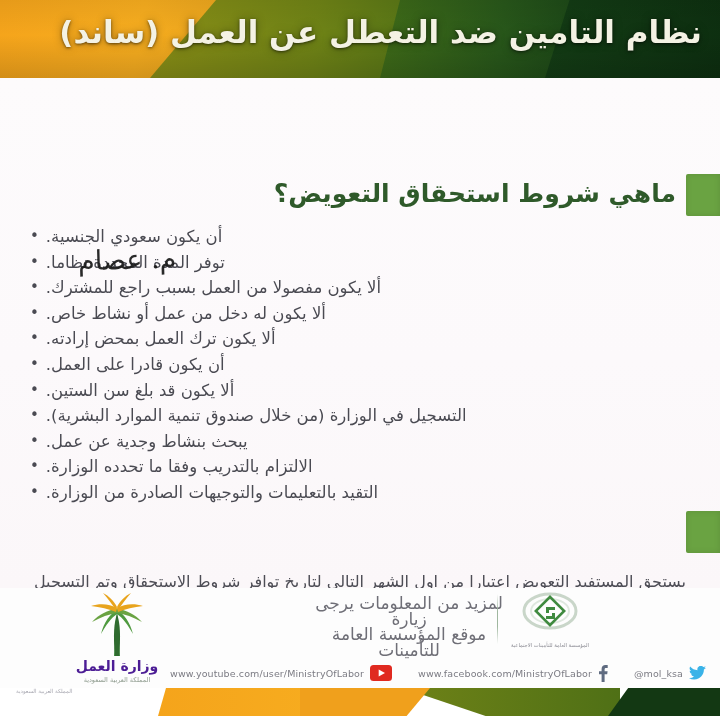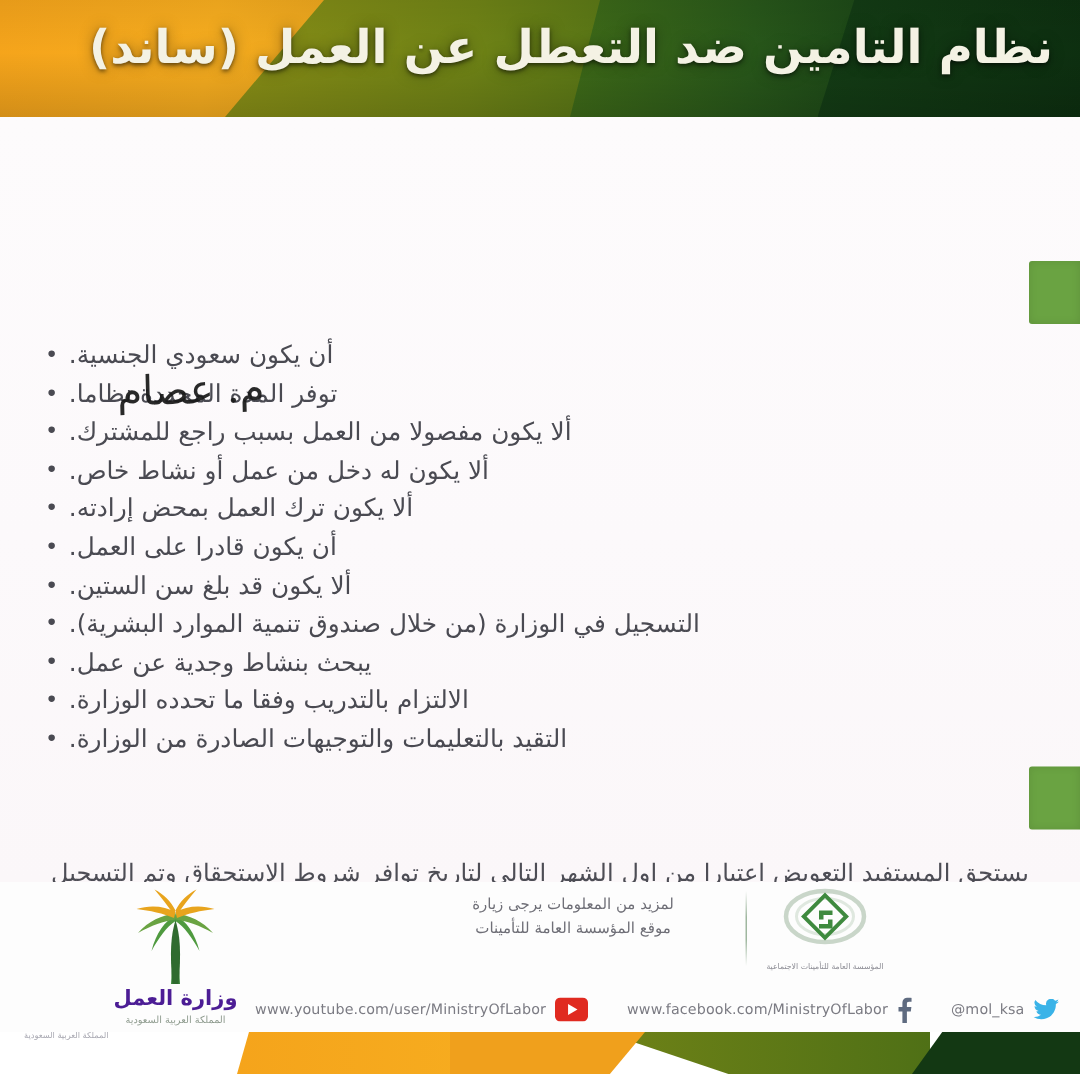--- a/index.html
+++ b/index.html
@@ -158,26 +158,26 @@
   .footer {
     position: absolute;
     top: 588px; left: 0;
     width: 720px;
     height: 128px;
     background: #fdfdfd;
   }
   .gosi-note {
     position: absolute;
     top: 8px;
-    right: 243px;
+    right: 216px;
     width: 190px;
     direction: rtl;
     text-align: center;
     color: #6f6f77;
-    font-size: 10px;
+    font-size: 17px;
     line-height: 15.5px;
   }
   .gosi-url { letter-spacing: 0.2px; }
   .footer-divider {
     position: absolute;
     top: 6px;
     right: 222px;
     width: 1px;
     height: 50px;
     background: linear-gradient(180deg, rgba(140,160,140,0) 0%, #9fb79f 35%, #9fb79f 65%, rgba(140,160,140,0) 100%);
@@ -312,20 +312,21 @@
     <div class="hdr-layer hdr-dark"></div>
     <div class="hdr-layer hdr-shade"></div>
     <div class="header-title">نظام التامين ضد التعطل عن العمل (ساند)</div>
   </div>
 
   <div class="body-panel">
 
     <div class="accent-block accent-q1"></div>
     <div class="accent-block accent-q2"></div>
 
+    <div class="heading heading-1">ماهي شروط استحقاق التعويض؟</div>
 
     <ul class="bullets">
       <li class="bullet-item">أن يكون سعودي الجنسية.</li>
       <li class="bullet-item">توفر المدة المحددة نظاما.</li>
       <li class="bullet-item">ألا يكون مفصولا من العمل بسبب راجع للمشترك.</li>
       <li class="bullet-item">ألا يكون له دخل من عمل أو نشاط خاص.</li>
       <li class="bullet-item">ألا يكون ترك العمل بمحض إرادته.</li>
       <li class="bullet-item">أن يكون قادرا على العمل.</li>
       <li class="bullet-item">ألا يكون قد بلغ سن الستين.</li>
       <li class="bullet-item">التسجيل في الوزارة (من خلال صندوق تنمية الموارد البشرية).</li>

